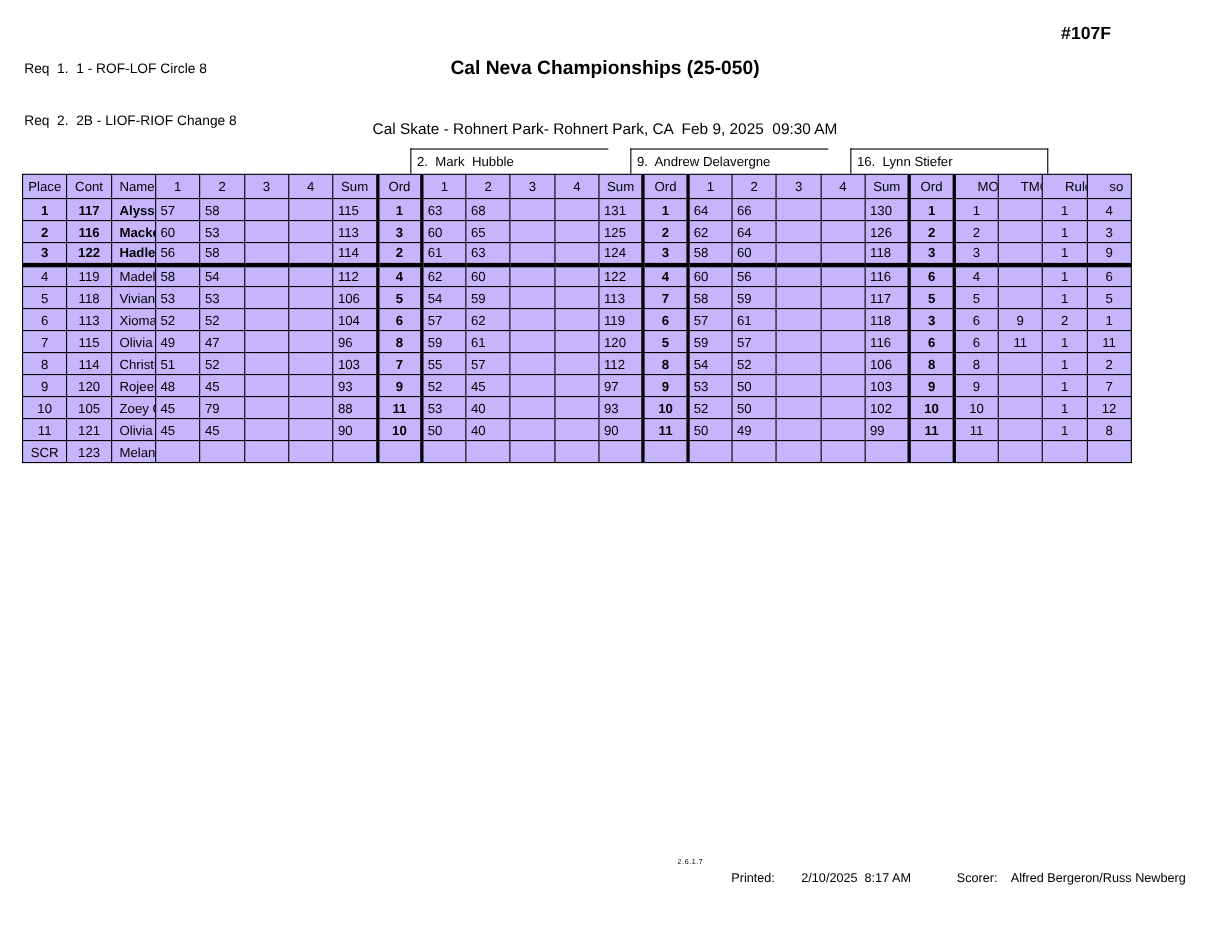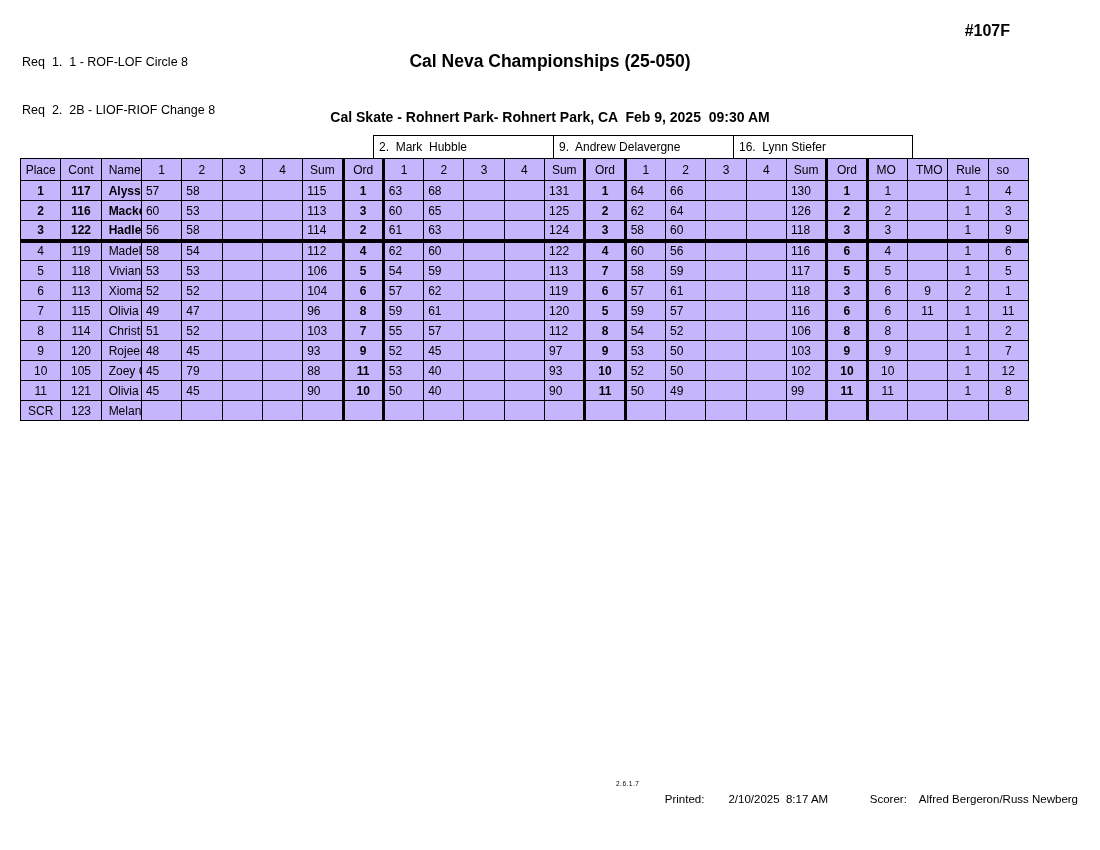--- a/index.html
+++ b/index.html
@@ -4,41 +4,41 @@
 <style>
   * { box-sizing: border-box; margin: 0; padding: 0; }
   html, body { background: #fff; }
   body { font-family: "Liberation Sans", sans-serif; color: #000; }
   .page { position: relative; width: 1100px; height: 850px; background: #fff; overflow: hidden; }
 
   .req-block { position: absolute; left: 22px; top: 22px; font-size: 12.5px; line-height: 16px; white-space: pre; }
 
   .center-header { position: absolute; left: 0; top: 15px; width: 100%; text-align: center; white-space: pre; }
   .title1   { font-size: 17.5px; font-weight: bold; line-height: 21px; }
-  .venue    { font-size: 14px;   line-height: 18px; font-weight: bold; }
+  .venue    { font-size: 14px;   line-height: 18px; }
   .title2   { font-size: 19px;   font-weight: bold; line-height: 24px; }
   .subtitle { font-size: 15.5px; line-height: 21px; }
 
   .event-number { position: absolute; top: 22px; right: 90px; font-size: 16px; font-weight: bold; }
 
-  .judge-strip { position: absolute; left: 373px; top: 135px; display: flex; }
+  .judge-strip { position: absolute; left: 373px; top: 135px; display: flex; gap: 20px; }
   .judge-box { width: 180px; height: 23px; border-top: 1px solid #000; border-left: 1px solid #000;
                font-size: 12px; padding: 4px 0 0 5px; white-space: pre; overflow: hidden; }
   .judge-box:last-child { border-right: 1px solid #000; }
 
   table.results { position: absolute; left: 20px; top: 158px; border-collapse: collapse; table-layout: fixed;
                   width: 1009px; font-size: 12px; background: #c4b5fd; }
   th, td { border: 1px solid #000; height: 20px; padding: 0 3px; overflow: hidden; white-space: nowrap;
            font-weight: normal; text-align: center; }
   th { height: 22px; }
   th.name, td.name { text-align: center; padding-left: 7px; }
   td.num, td.sum { text-align: left; padding-left: 4px; }
   th.ord, td.ord { border-left: 3px solid #000; border-right: 3px solid #000000; }
   td.ord { font-weight: bold; }
-  th.mo, th.tmo, th.rule, th.so { text-align: left; padding-left: 8px; }
+  th.mo, th.tmo, th.rule, th.so { text-align: left; padding-left: 20px; }
   .bold-row td.place, .bold-row td.cont, .bold-row td.name { font-weight: bold; }
   .sep-row td { border-bottom: 4px solid #000; }
 
   .footer-version { position: absolute; left: 616px; top: 780px; font-size: 6.5px; letter-spacing: 0.5px; }
   .footer-printed { position: absolute; left: 652px; top: 781px; font-size: 11.5px; white-space: pre; }
   .footer-printed .lbl { margin-right: 24px; }
   .footer-scorer  { position: absolute; left: 857px; top: 781px; font-size: 11.5px; white-space: pre; }
   .footer-scorer .lbl { margin-right: 12px; }
 </style>
 </head>

